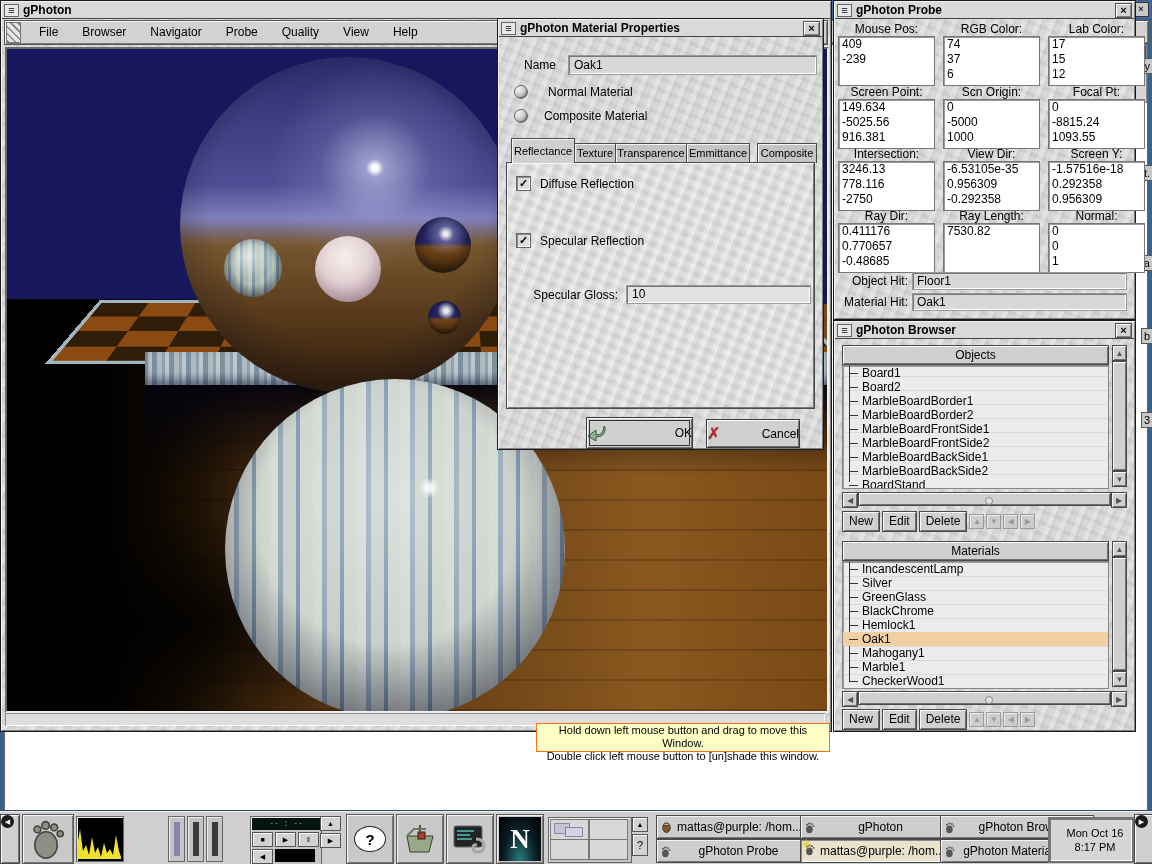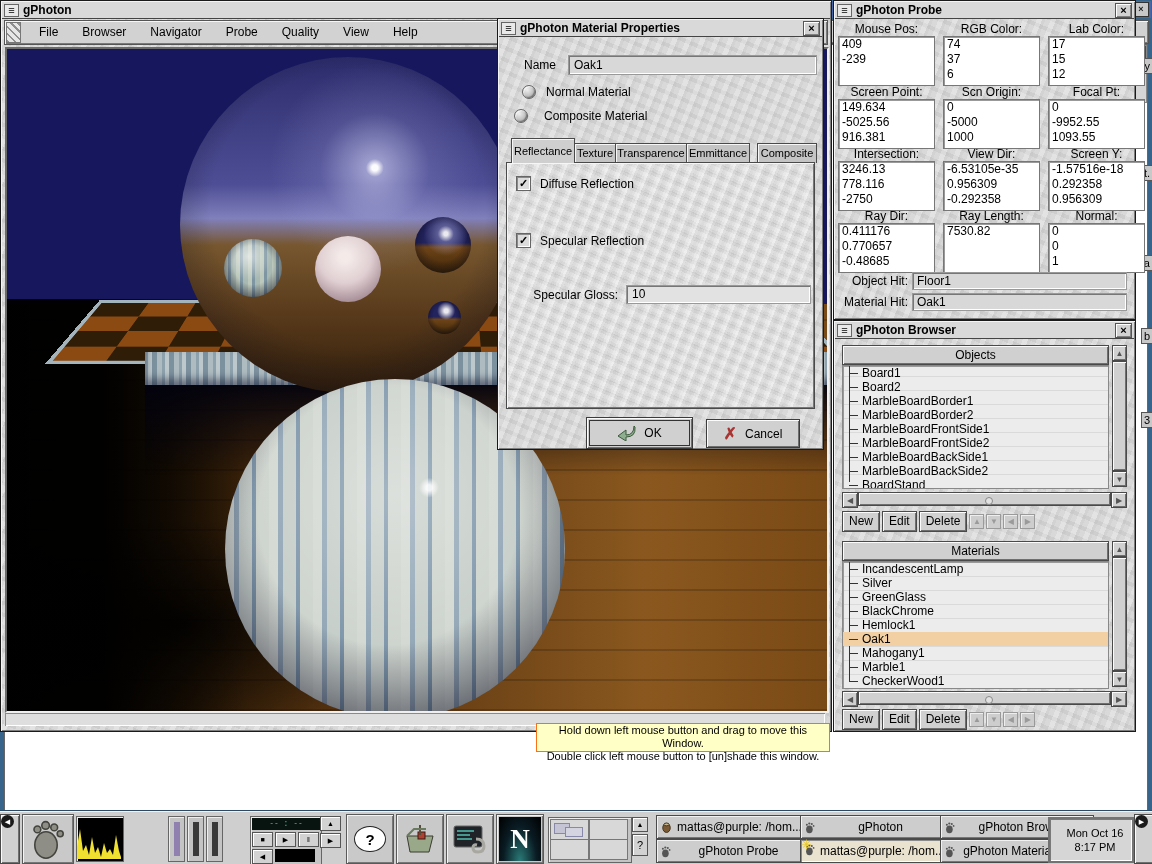--- a/index.html
+++ b/index.html
@@ -17,21 +17,21 @@
   .mico{width:13px;height:11px;border:1px solid #666;background:#e9e9e9;display:flex;align-items:center;justify-content:center;
     font-size:11px;line-height:10px;}
   .xbtn{width:15px;height:13px;background:#d2d2d2;border:1px solid #555;
     box-shadow:inset 1px 1px 0 #fff,inset -1px -1px 0 #808080;display:flex;align-items:center;justify-content:center;
     font-size:11px;font-weight:bold;line-height:11px;}
   .raised{box-shadow:inset 1px 1px 0 #fbfbfb,inset -1px -1px 0 #6f6f6f;border:1px solid #4a4a4a;background:#d0d0d0;}
   .menubar{position:absolute;display:flex;align-items:center;gap:0;background:#d2d2d2;}
   .handle{width:13px;align-self:stretch;margin:1px 6px 1px 1px;border:1px solid #777;
     background:repeating-linear-gradient(45deg,#8f8f8f 0 2px,#e6e6e6 2px 5px);}
   .mitem{padding:3px 12px 4px 12px;white-space:nowrap;}
-  .btn{display:flex;align-items:center;justify-content:center;gap:8px;background:#d0d0d0;
+  .btn{display:flex;align-items:center;justify-content:space-between;gap:8px;background:#d0d0d0;
     border:1px solid #3c3c3c;box-shadow:inset 1px 1px 0 #fbfbfb,inset -1px -1px 0 #6f6f6f;}
   
   #mainwin{left:0;top:0;width:830px;height:730px;z-index:10;}
   #mainmenu{left:3px;right:3px;top:19px;height:23px;border:1px solid #555;
     box-shadow:inset 1px 1px 0 #f6f6f6,inset -1px -1px 0 #7a7a7a;}
   .scene{position:absolute;left:4px;top:46px;width:820px;height:662px;overflow:hidden;background:#17175e;
     border:2px solid #6a6a6a;border-right-color:#efefef;border-bottom-color:#efefef;}
   .statusbar{position:absolute;left:4px;top:712px;width:820px;height:13px;background:#dedede;
     box-shadow:inset 1px 1px 0 #8a8a8a,inset -1px -1px 0 #fff;}
   
@@ -254,21 +254,21 @@
         <div class="pbox">
           <div>0</div>
             <div>-5000</div>
             <div>1000</div>
           </div>
         </div>
       <div class="pcol">
           <div class="plabel">Focal Pt:</div>
         <div class="pbox">
           <div>0</div>
-            <div>-9952.55</div>
+            <div>-8815.24</div>
             <div>1093.55</div>
           </div>
         </div>
     </div>
 
     <div class="prow" style="top:147px;">
       <div class="pcol">
           <div class="plabel">Intersection:</div>
         <div class="pbox">
           <div>3246.13</div>
@@ -468,21 +468,21 @@
       <span class="mico">≡</span>
       <span class="ttl">gPhoton Material Properties</span>
       <span class="xbtn">×</span>
     </div>
 
     <div class="row" style="left:26px;top:36px;gap:12px;">
       <span>Name</span>
       <span class="field mtex" style="width:242px;height:18px;line-height:18px;padding-left:5px;">Oak1</span>
     </div>
 
-    <div class="row" style="left:24px;top:66px;gap:10px;">
+    <div class="row" style="left:16px;top:66px;gap:20px;">
       <span class="radio"></span>
       <span>Normal Material</span>
     </div>
     <div class="row" style="left:16px;top:90px;gap:16px;">
       <span class="radio"></span>
       <span>Composite Material</span>
     </div>
 
     <div class="tab" style="left:13px;top:119px;width:62px;height:24px;line-height:24px;z-index:2;">Reflectance</div>
     <div class="tab" style="left:76px;top:124px;width:40px;height:19px;line-height:19px;background:#c4c4c4;">Texture</div>

